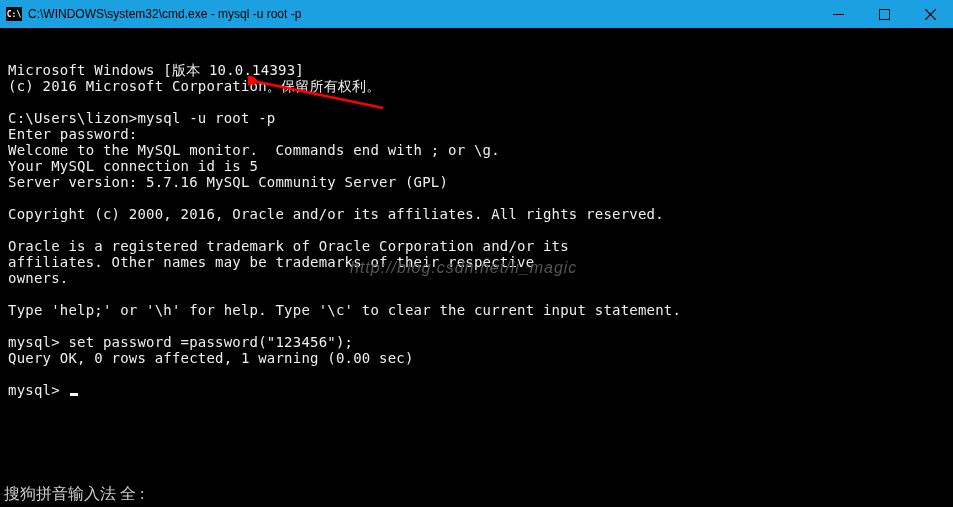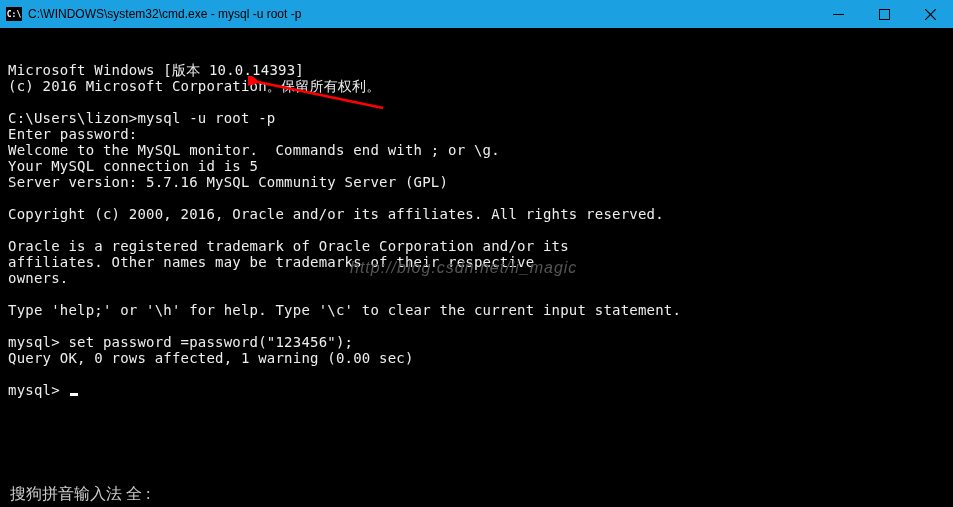--- a/index.html
+++ b/index.html
@@ -75,21 +75,21 @@
     .watermark {
       position: absolute;
       color: #555;
       font-size: 16px;
       font-family: Arial, sans-serif;
       letter-spacing: 1px;
     }
     .ime-bar {
       position: absolute;
       bottom: 0;
-      left: 6px;
+      left: 0;
       color: #ccc;
       font-size: 16px;
       padding: 2px 4px;
       font-family: 'SimSun', 'NSimSun', serif;
     }
   </style>
 </head>
 <body>
 
 <div class="titlebar">

